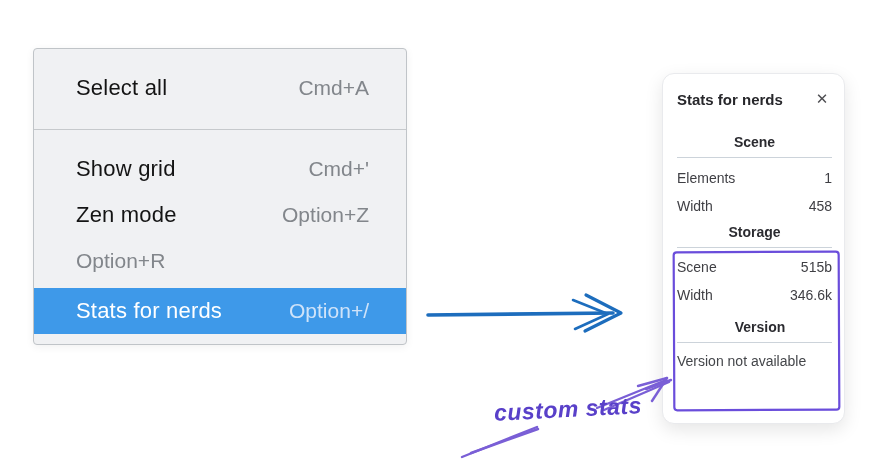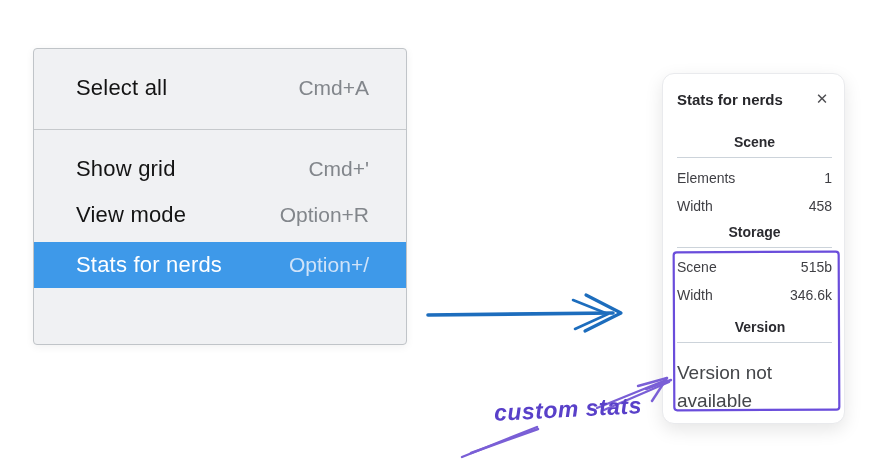--- a/index.html
+++ b/index.html
@@ -40,21 +40,21 @@
     text-align: center; font-size: 14px; font-weight: bold; color: #2b2b30;
     line-height: 24px; border-bottom: 1px solid #ccd3da; padding-bottom: 3px;
   }
   .sp-section-h.scene   { margin-top: 16px; }
   .sp-section-h.storage { }
   .sp-section-h.version { margin-top: 6px; padding-left: 11px; }
   .sp-row { display: flex; justify-content: space-between; align-items: center;
     height: 28px; font-size: 14px; color: #3f3f44; }
   .sp-rows.scene   { margin-top: 6px; }
   .sp-rows.storage { margin-top: 5px; }
-  .sp-note { margin-top: 16px; line-height: 28px; font-size: 19px; color: #44464a; }
+  .sp-note { margin-top: 4px; line-height: 28px; font-size: 14px; color: #44464a; }
 
   
   .overlay { position: absolute; left: 0; top: 0; width: 873px; height: 461px;
     z-index: 5; pointer-events: none; }
   .annotation-text {
     position: absolute; left: 494px; top: 396px; z-index: 6;
     font-size: 23px; font-style: italic; font-weight: 600; letter-spacing: 0.5px;
     color: var(--annotation-text, #5940c9);
     transform: rotate(-3deg); white-space: nowrap;
   }
@@ -68,21 +68,24 @@
     <div class="menu-item">
       <span class="mi-label">Select all</span>
       <span class="mi-shortcut">Cmd+A</span>
     </div>
     <div class="menu-divider"></div>
     <div class="menu-item">
       <span class="mi-label">Show grid</span>
       <span class="mi-shortcut">Cmd+'</span>
     </div>
     <div class="menu-item">
-      <span class="mi-label">View mode</span>
+      <span class="mi-label">Zen mode</span>
+      <span class="mi-shortcut">Option+Z</span>
+    </div>
+    <div class="menu-item">
       <span class="mi-shortcut">Option+R</span>
     </div>
     <div class="menu-item selected">
       <span class="mi-label">Stats for nerds</span>
       <span class="mi-shortcut">Option+/</span>
     </div>
   </div>
 
   <div class="stats-panel">
     <div class="sp-header">

